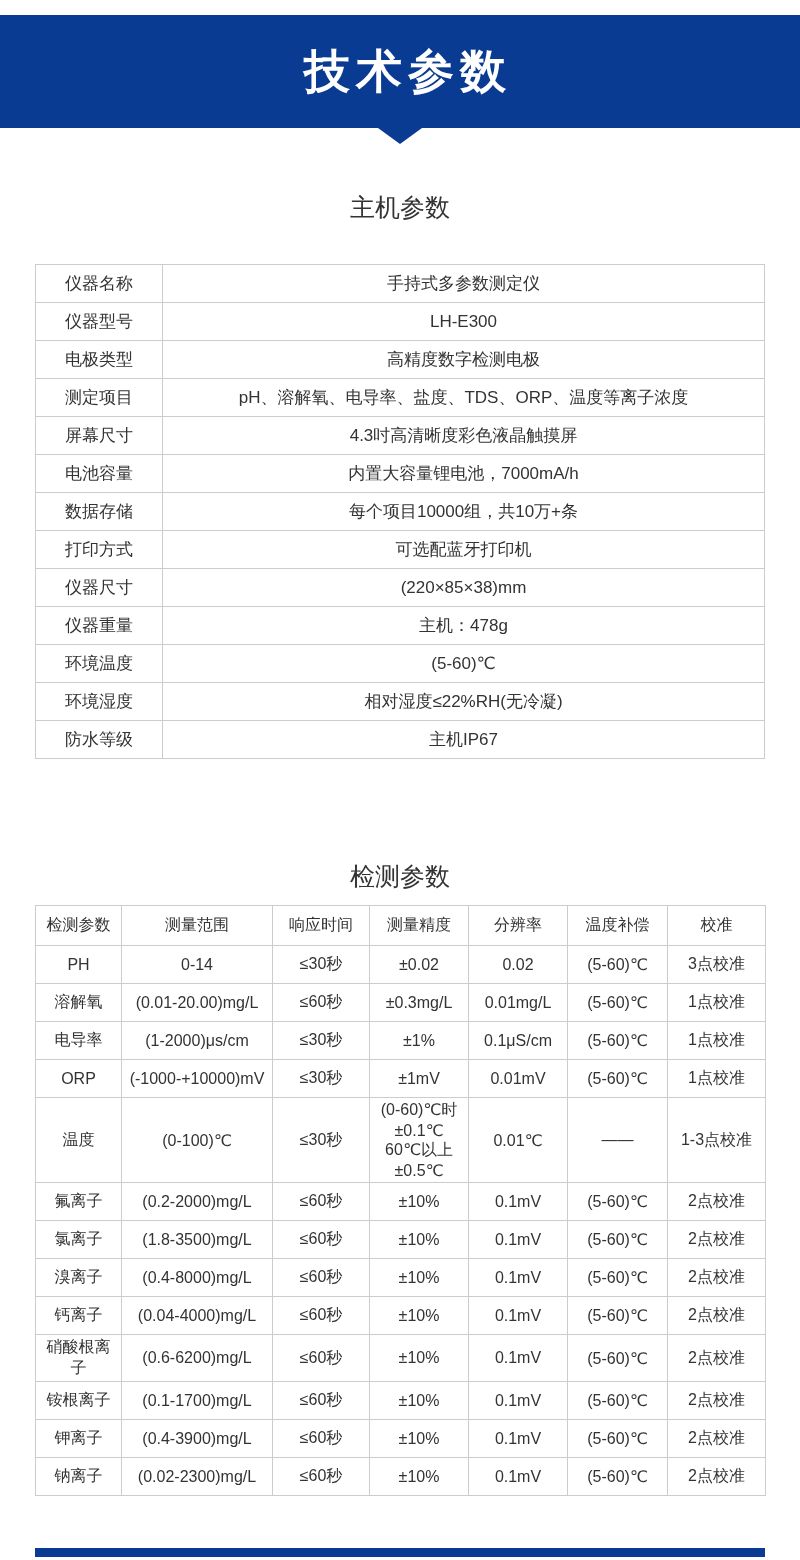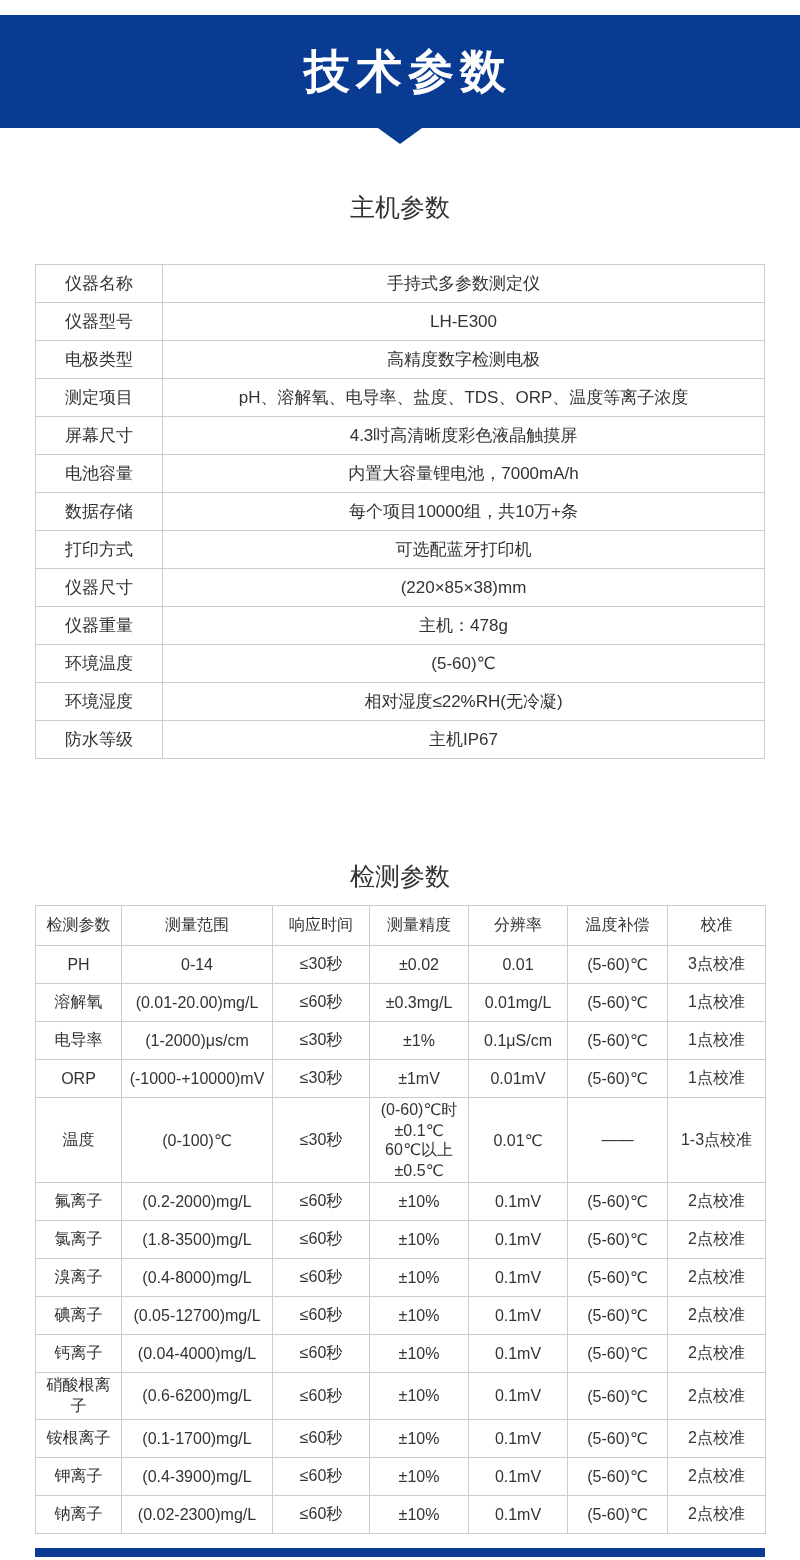--- a/index.html
+++ b/index.html
@@ -152,21 +152,21 @@
         <th>温度补偿</th>
         <th>校准</th>
       </tr>
   </thead>
   <tbody>
       <tr>
         <td>PH</td>
         <td>0-14</td>
         <td>≤30秒</td>
         <td>±0.02</td>
-        <td>0.01</td>
+        <td>0.02</td>
         <td>(5-60)℃</td>
         <td>3点校准</td>
       </tr>
       <tr>
         <td>溶解氧</td>
         <td>(0.01-20.00)mg/L</td>
         <td>≤60秒</td>
         <td>±0.3mg/L</td>
         <td>0.01mg/L</td>
         <td>(5-60)℃</td>
@@ -223,29 +223,20 @@
       <tr>
         <td>溴离子</td>
         <td>(0.4-8000)mg/L</td>
         <td>≤60秒</td>
         <td>±10%</td>
         <td>0.1mV</td>
         <td>(5-60)℃</td>
         <td>2点校准</td>
       </tr>
       <tr>
-        <td>碘离子</td>
-        <td>(0.05-12700)mg/L</td>
-        <td>≤60秒</td>
-        <td>±10%</td>
-        <td>0.1mV</td>
-        <td>(5-60)℃</td>
-        <td>2点校准</td>
-      </tr>
-      <tr>
         <td>钙离子</td>
         <td>(0.04-4000)mg/L</td>
         <td>≤60秒</td>
         <td>±10%</td>
         <td>0.1mV</td>
         <td>(5-60)℃</td>
         <td>2点校准</td>
       </tr>
       <tr>
         <td>硝酸根离子</td>

